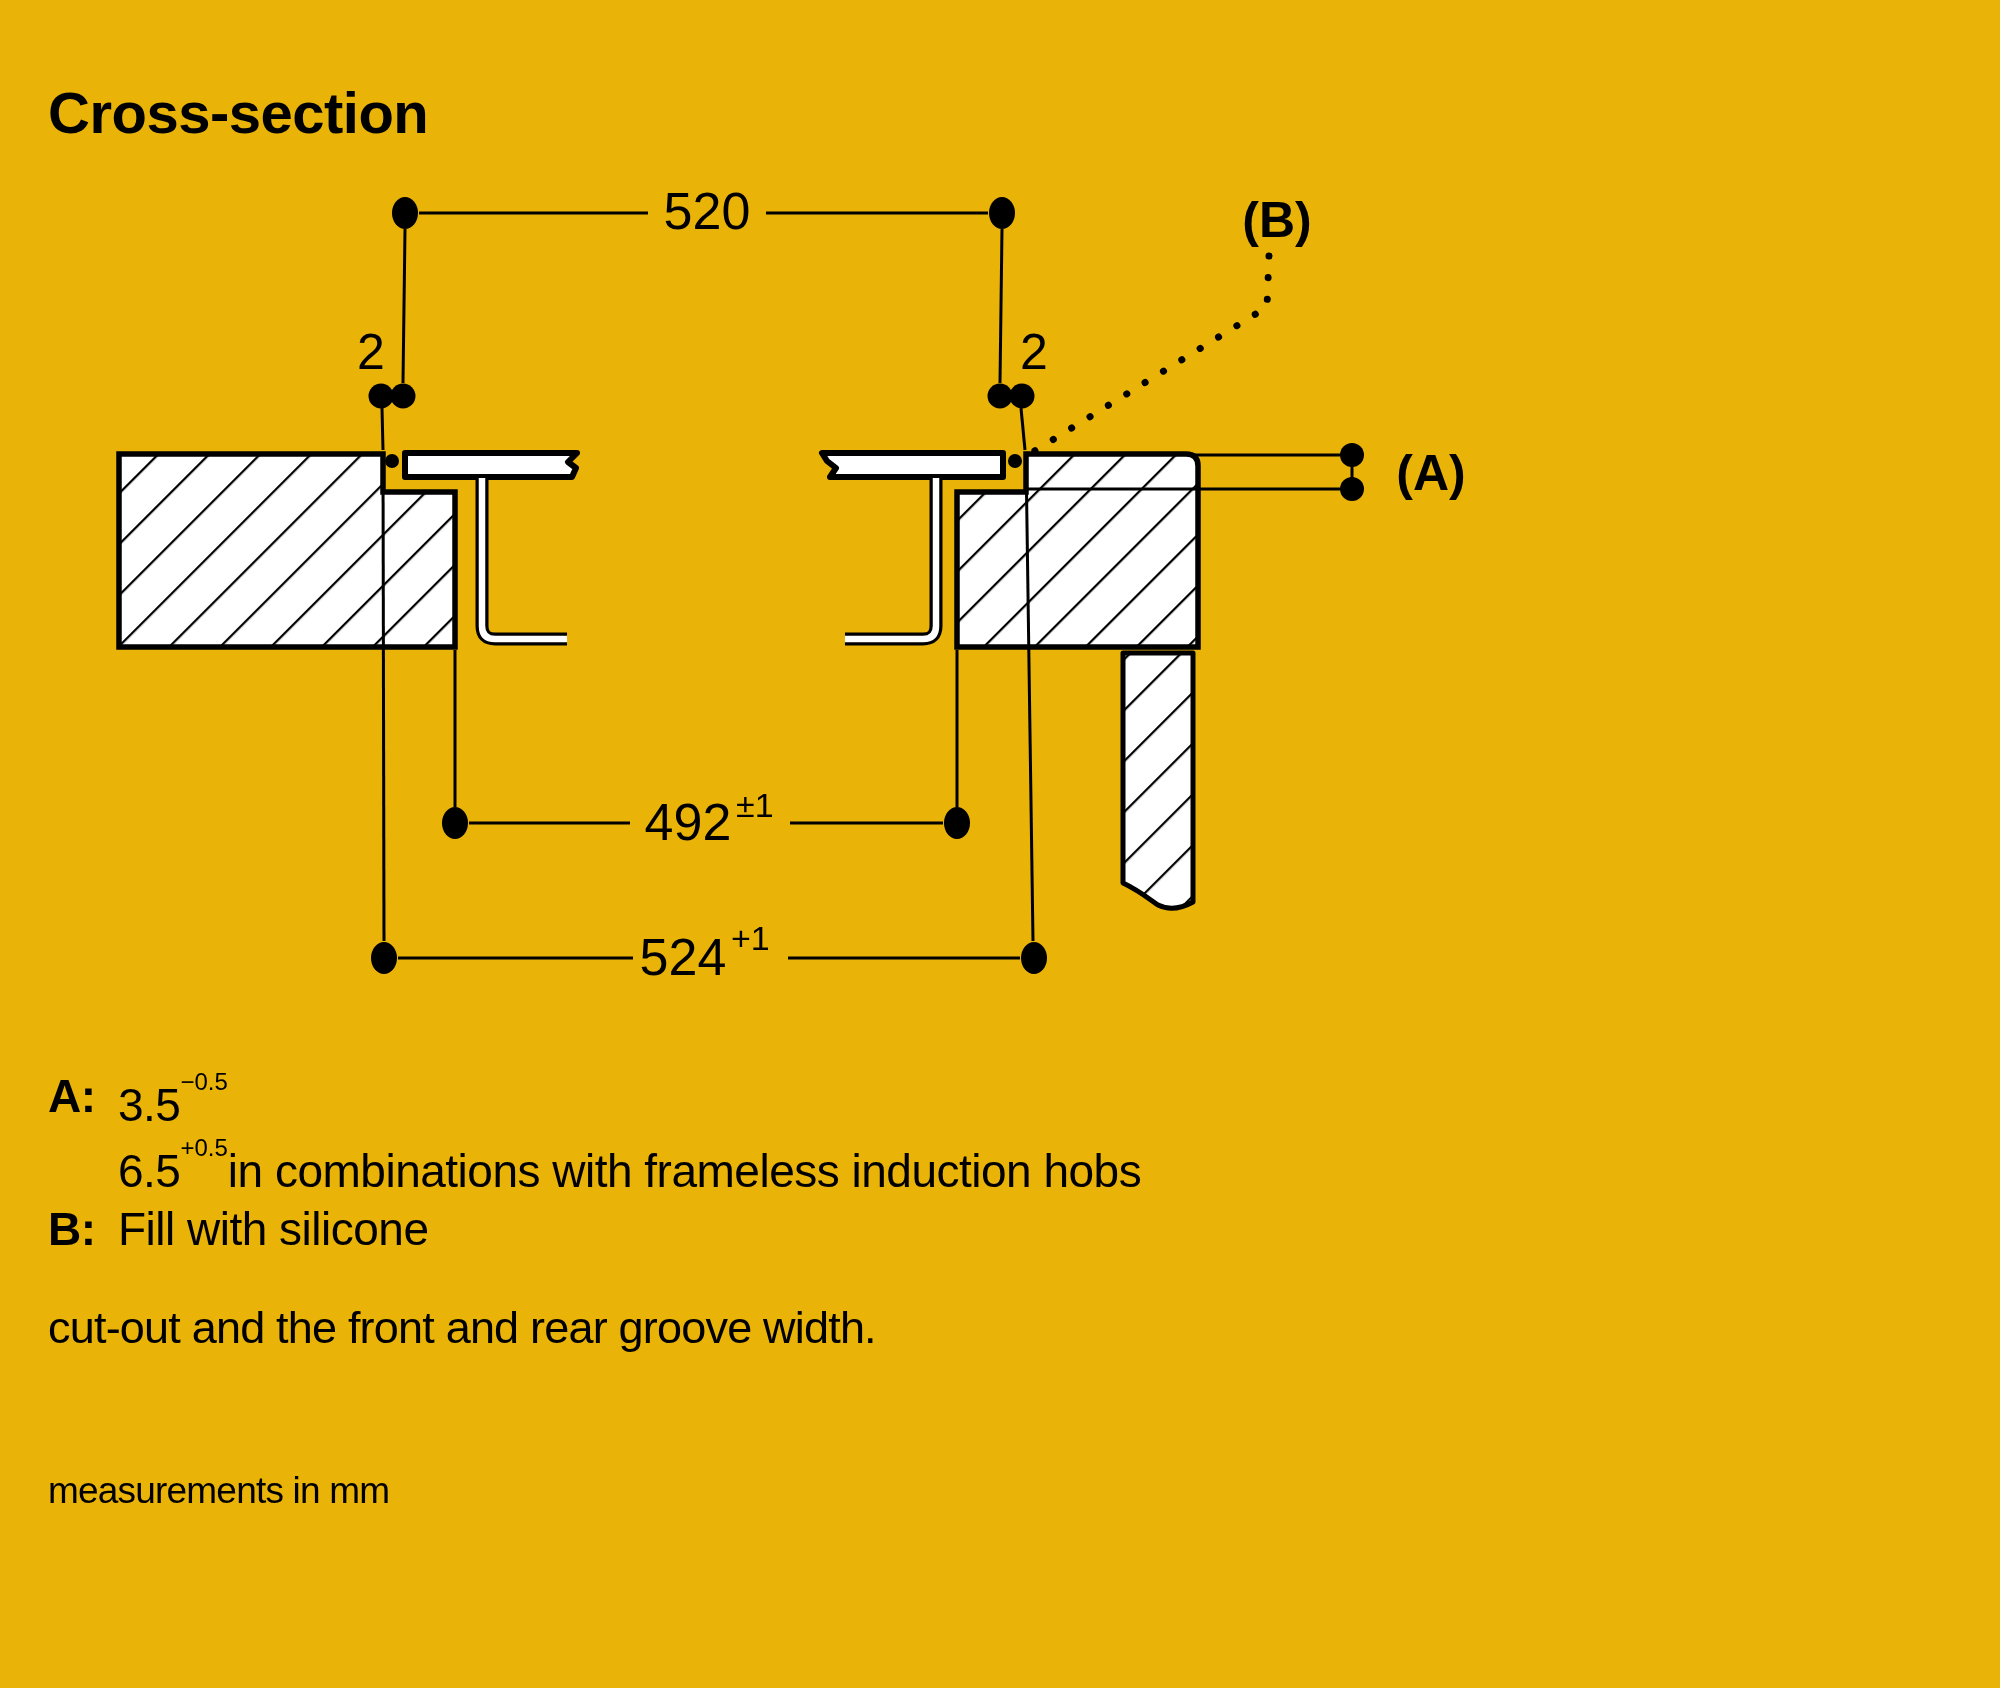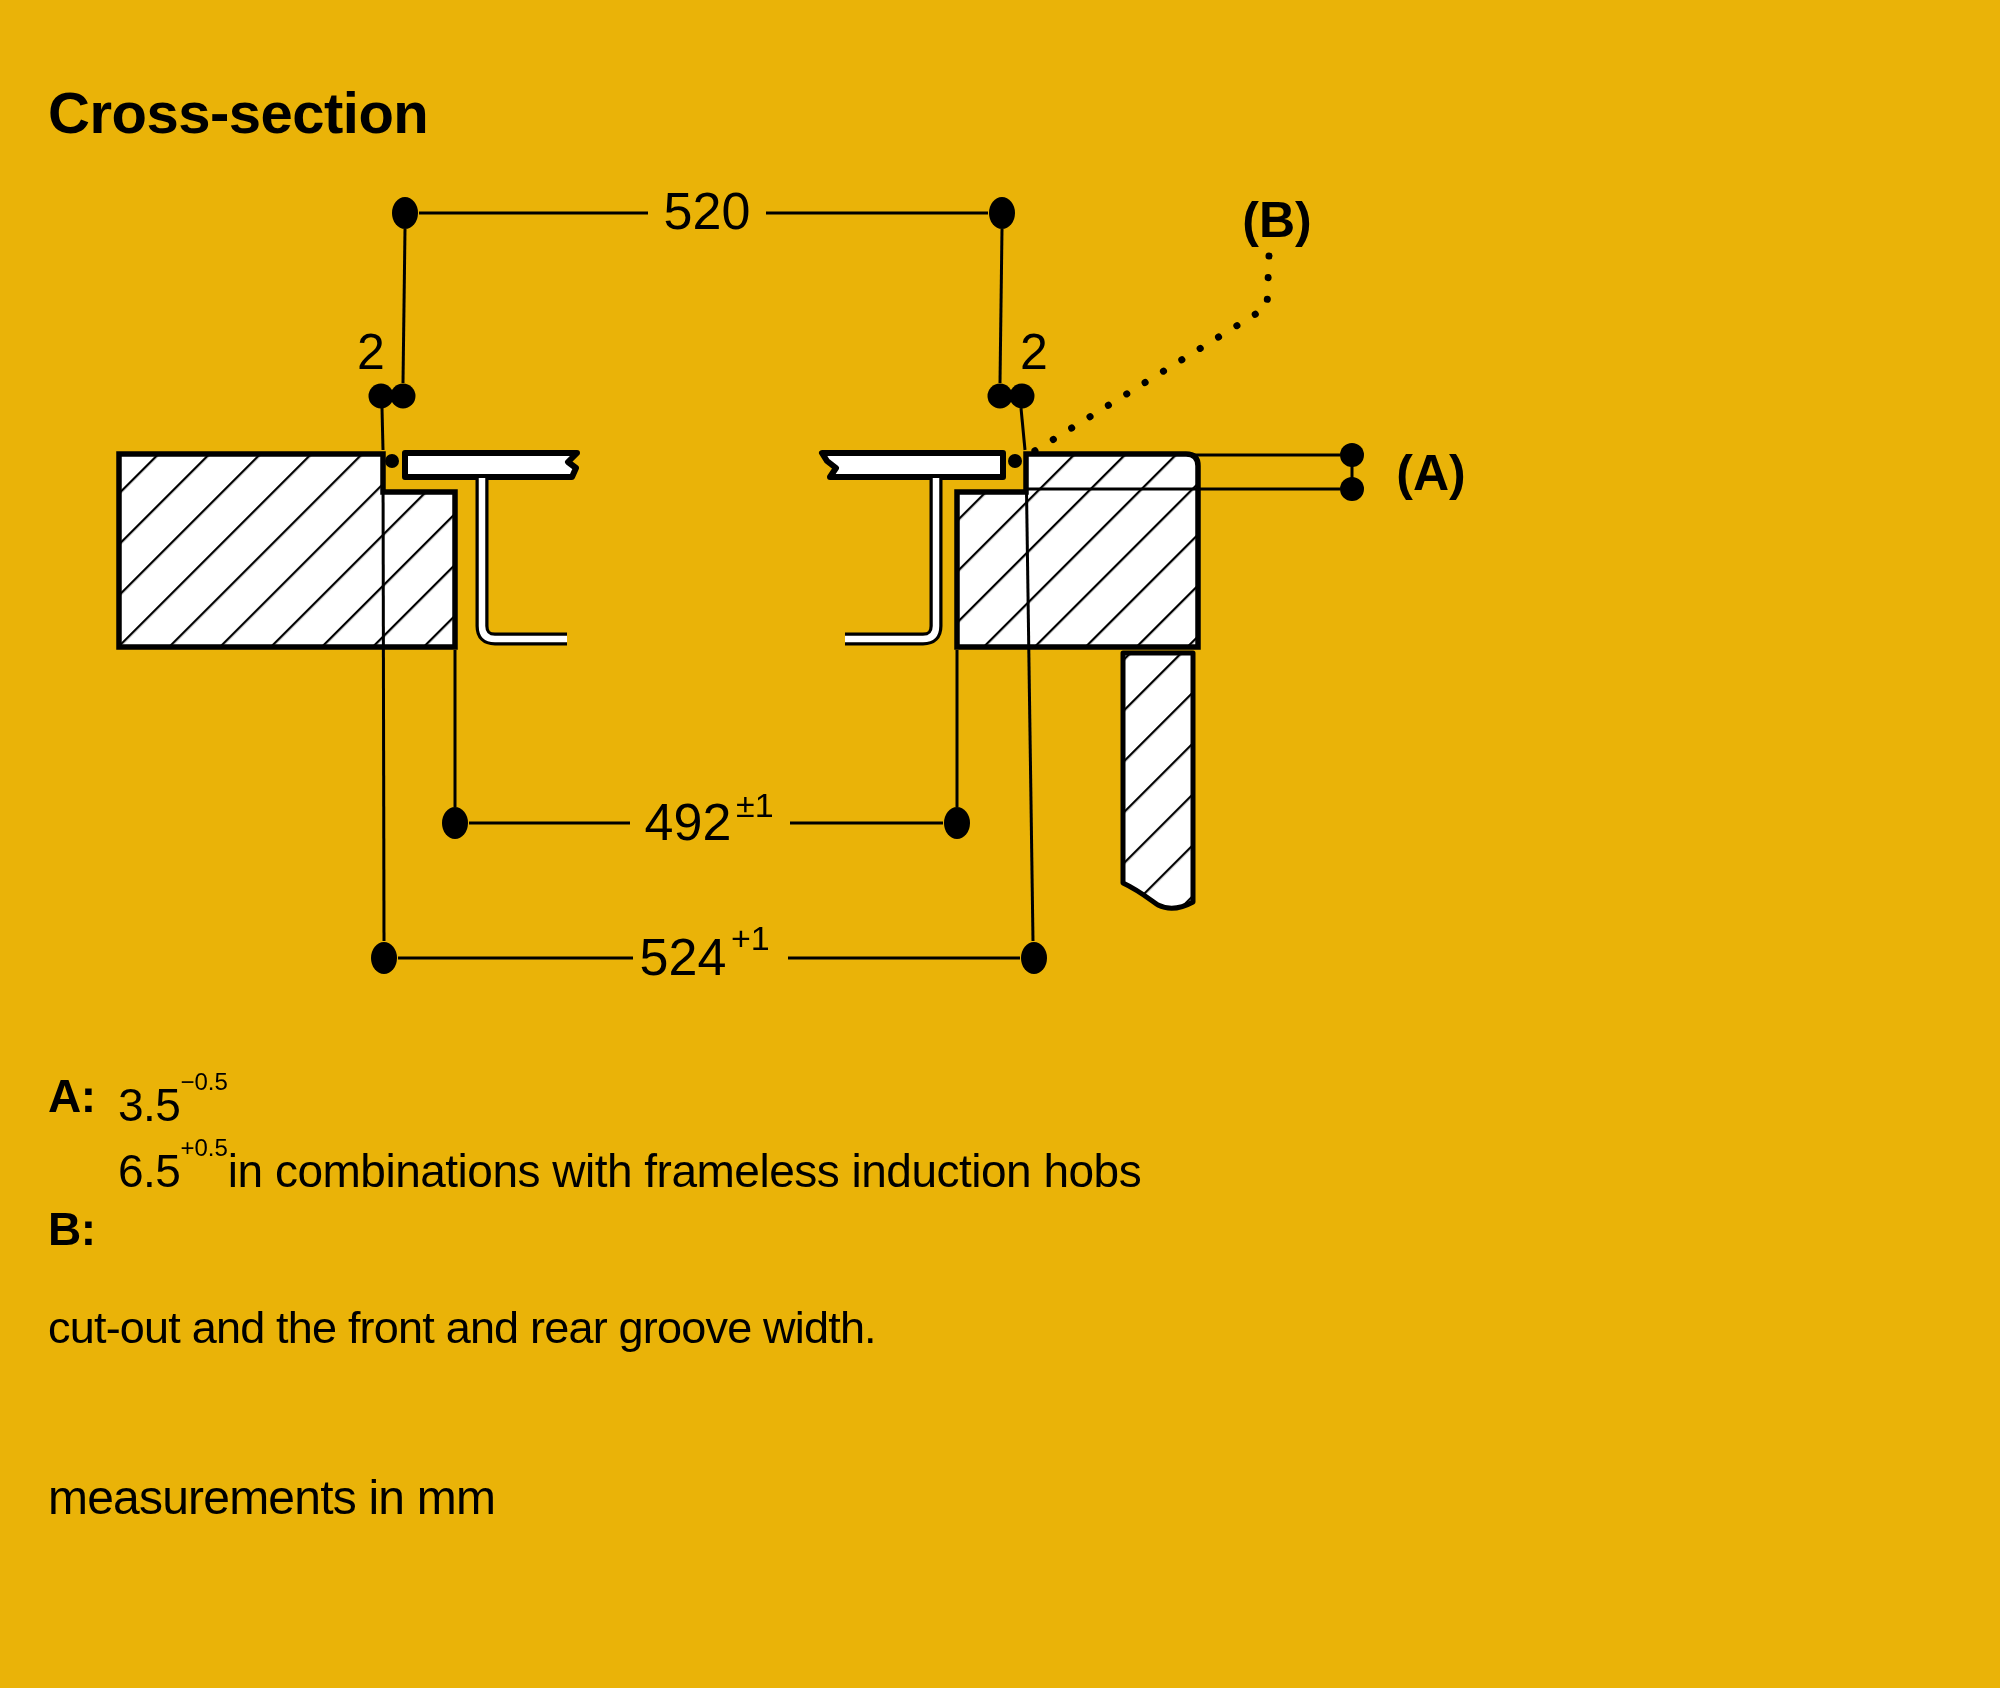--- a/index.html
+++ b/index.html
@@ -11,21 +11,21 @@
   svg text{font-family:"Liberation Sans","DejaVu Sans",sans-serif;fill:#000;}
   .dimtext{font-size:52px;}
   .suptext{font-size:34px;}
   .gaptext{font-size:50px;}
   .callout{font-size:50px;font-weight:bold;}
   .legend{position:absolute;left:48px;top:1068px;font-size:46px;line-height:57px;letter-spacing:-0.5px;}
   .legend .row{display:flex;}
   .legend .key{font-weight:bold;width:70px;flex:0 0 70px;}
   .legend sup,.sup{font-size:24px;position:relative;top:-15px;letter-spacing:0;}
   .notes{position:absolute;left:48px;top:1300px;font-size:45px;line-height:56px;letter-spacing:-0.8px;}
-  .units{position:absolute;left:48px;top:1470px;font-size:48px;letter-spacing:-0.8px;}
+  .units{position:absolute;left:48px;top:1470px;font-size:37px;letter-spacing:-0.8px;}
 </style>
 </head>
 <body>
 
 <div class="page">
 
   <div class="title">Cross-section</div>
 
   <svg class="diagram" viewBox="0 0 2000 1688">
     <defs>
@@ -123,20 +123,21 @@
     <div class="row">
       <span class="key">A:</span>
       <span class="val"><span>3.5</span><sup>−0.5</sup></span>
     </div>
     <div class="row">
       <span class="key"></span>
       <span class="val"><span>6.5</span><sup>+0.5</sup><span>in combinations with frameless induction hobs</span></span>
     </div>
     <div class="row">
       <span class="key">B:</span>
+      <span class="val">Fill with silicone</span>
     </div>
   </div>
 
   <div class="notes">
     <div>cut-out and the front and rear groove width.</div>
   </div>
 
   <div class="units">measurements in mm</div>
 
 </div>

